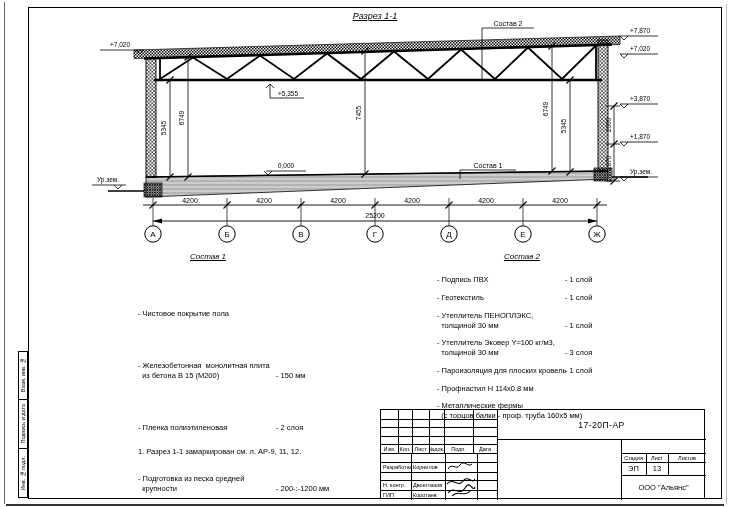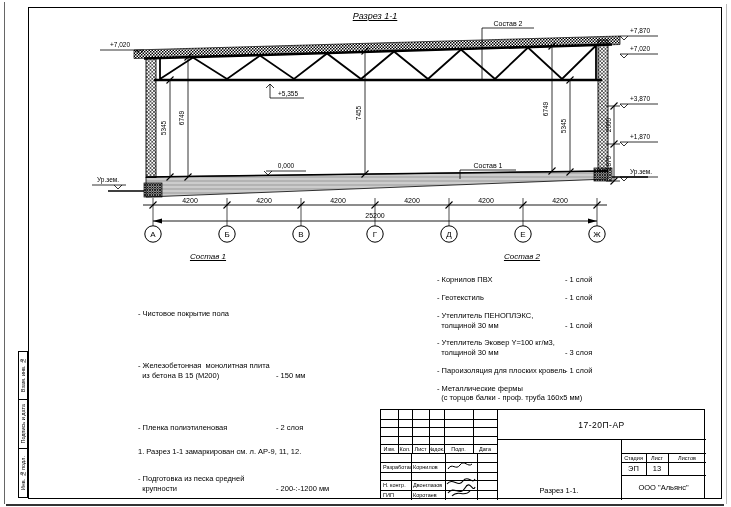--- a/index.html
+++ b/index.html
@@ -243,40 +243,43 @@
       <span class="item-value">- 200-:-1200 мм</span>
     </div>
   <div class="item">
       <span class="item-text">- Грунт основания</span>
     </div>
 </div>
 
 <div class="abs comp comp2">
   <div class="list-title">Состав 2</div>
   <div class="item">
-      <span class="item-text">- Корнилов ПВХ</span>
+      <span class="item-text">- Подпись ПВХ</span>
       <span class="item-value">- 1 слой</span>
     </div>
   <div class="item">
       <span class="item-text">- Геотекстиль</span>
       <span class="item-value">- 1 слой</span>
     </div>
   <div class="item">
       <span class="item-text">- Утеплитель ПЕНОПЛЭКС,
   толщиной 30 мм</span>
       <span class="item-value">- 1 слой</span>
     </div>
   <div class="item">
       <span class="item-text">- Утеплитель Эковер Y=100 кг/м3,
   толщиной 30 мм</span>
       <span class="item-value">- 3 слоя</span>
     </div>
   <div class="item">
       <span class="item-text">- Пароизоляция для плоских кровель</span>
       <span class="item-value">- 1 слой</span>
+    </div>
+  <div class="item wide">
+      <span class="item-text">- Профнастил Н 114х0.8 мм</span>
     </div>
   <div class="item wide">
       <span class="item-text">- Металлические фермы
   (с торцов балки - проф. труба 160х5 мм)</span>
     </div>
 </div>
 
 <div class="abs note">1. Разрез 1-1 замаркирован см. л. АР-9, 11, 12.</div>
 
 <div class="abs margin-col">
@@ -334,21 +337,20 @@
   <div class="cell left f55" style="left:30px;top:80px;width:34px;height:10px">Коротаев</div>
 
   <svg class="abs" style="left:64px;top:50px" width="30" height="13">
     <path d="M3,9 C7,2 11,11 15,5 S23,8 27,4" stroke="#000" stroke-width="1" fill="none"></path>
   </svg>
   <svg class="abs" style="left:63px;top:66px" width="33" height="23">
     <path d="M3,8 C9,1 14,12 19,5 S28,9 31,3 M4,17 C10,9 16,21 21,12 S29,17 31,11 M8,20 C14,13 20,22 26,15" stroke="#000" stroke-width="1.1" fill="none"></path>
   </svg>
 
   <div class="cell f85" style="left:116px;top:0;width:209px;height:29px">17-20П-АР</div>
-  <div class="cell f75 name-cell" style="left:116px;top:29px;width:124px;height:61px">Разрез 1-1.</div>
   <div class="cell f55" style="left:240px;top:43px;width:25px;height:9px">Стадия</div>
   <div class="cell f55" style="left:265px;top:43px;width:22px;height:9px">Лист</div>
   <div class="cell f55" style="left:287px;top:43px;width:38px;height:9px">Листов</div>
   <div class="cell f75" style="left:240px;top:52px;width:25px;height:13px">ЭП</div>
   <div class="cell f75" style="left:265px;top:52px;width:22px;height:13px">13</div>
   <div class="cell f75" style="left:287px;top:52px;width:38px;height:13px"></div>
   <div class="cell f75" style="left:240px;top:65px;width:85px;height:25px">ООО "Альянс"</div>
 </div>
 
 </body></html>

